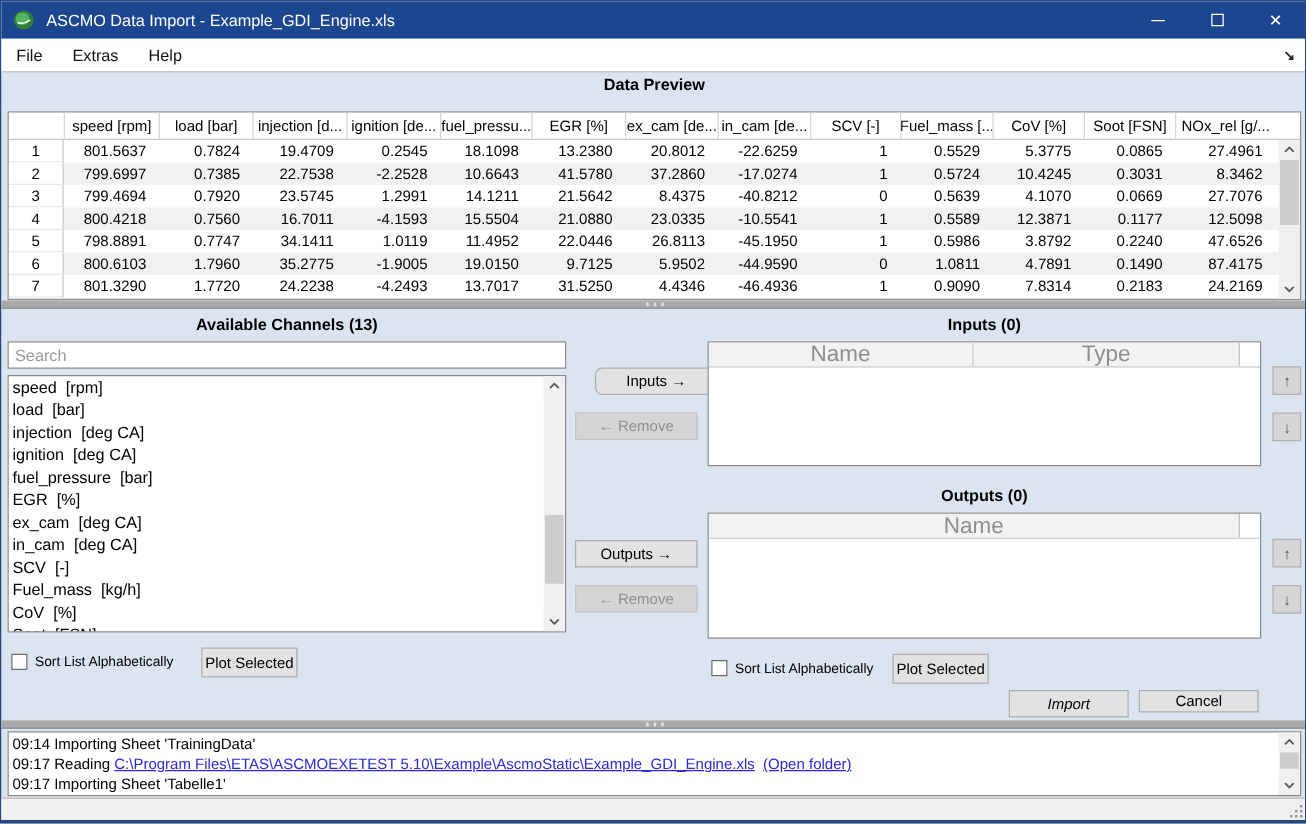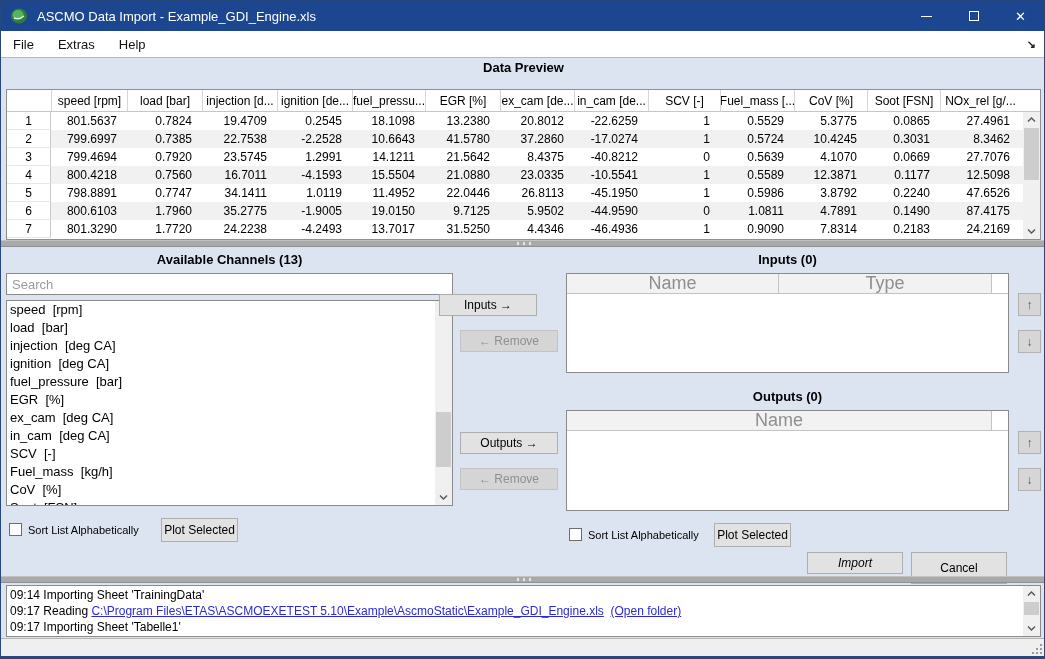--- a/index.html
+++ b/index.html
@@ -297,21 +297,21 @@
           </svg>
         </div>
     </div>
   </div>
   <div class="cb-row" style="left:8px; top:522px;">
     <span class="cb"></span>
     <span class="cb-label">Sort List Alphabetically</span>
   </div>
   <div class="btn" style="left:160px; top:517px; width:77px; height:24px;">Plot Selected</div>
 
-  <div class="btn" style="left:438px; top:293px; width:98px; height:22px;">Inputs →</div>
+  <div class="btn" style="left:475px; top:293px; width:98px; height:22px;border-radius:6px;">Inputs →</div>
   <div class="btn disabled" style="left:459px; top:329px; width:98px; height:22px;">← Remove</div>
   <div class="btn" style="left:459px; top:431px; width:98px; height:22px;">Outputs →</div>
   <div class="btn disabled" style="left:459px; top:467px; width:98px; height:22px;">← Remove</div>
 
   <div class="sec-title" style="left:565px; top:251px; width:443px;">Inputs (0)</div>
   <div class="iotable" style="left:565px; top:272px; width:443px; height:100px;">
     <div class="io-head">
       <div class="io-hcell" style="width:212px;">Name</div>
       <div class="io-hcell" style="width:213px;">Type</div>
       <div class="io-gutter"></div>
@@ -338,21 +338,21 @@
       <span>↓</span>
     </div>
 
   <div class="cb-row" style="left:568px; top:527px;">
     <span class="cb"></span>
     <span class="cb-label">Sort List Alphabetically</span>
   </div>
   <div class="btn" style="left:713px; top:522px; width:77px; height:24px;">Plot Selected</div>
 
   <div class="btn" style="left:806px; top:551px; width:96px; height:22px;font-style:italic;">Import</div>
-  <div class="btn" style="left:910px; top:551px; width:96px; height:32px;">Cancel</div>
+  <div class="btn" style="left:910px; top:551px; width:96px; height:18px;">Cancel</div>
 
   <div class="splitter" style="top:575px;">
       <i></i>
       <i></i>
       <i></i>
     </div>
 
   <div class="logbox">
     <div id="log-lines">
         <div class="logline"><span>09:14 Importing Sheet 'TrainingData'</span></div>

